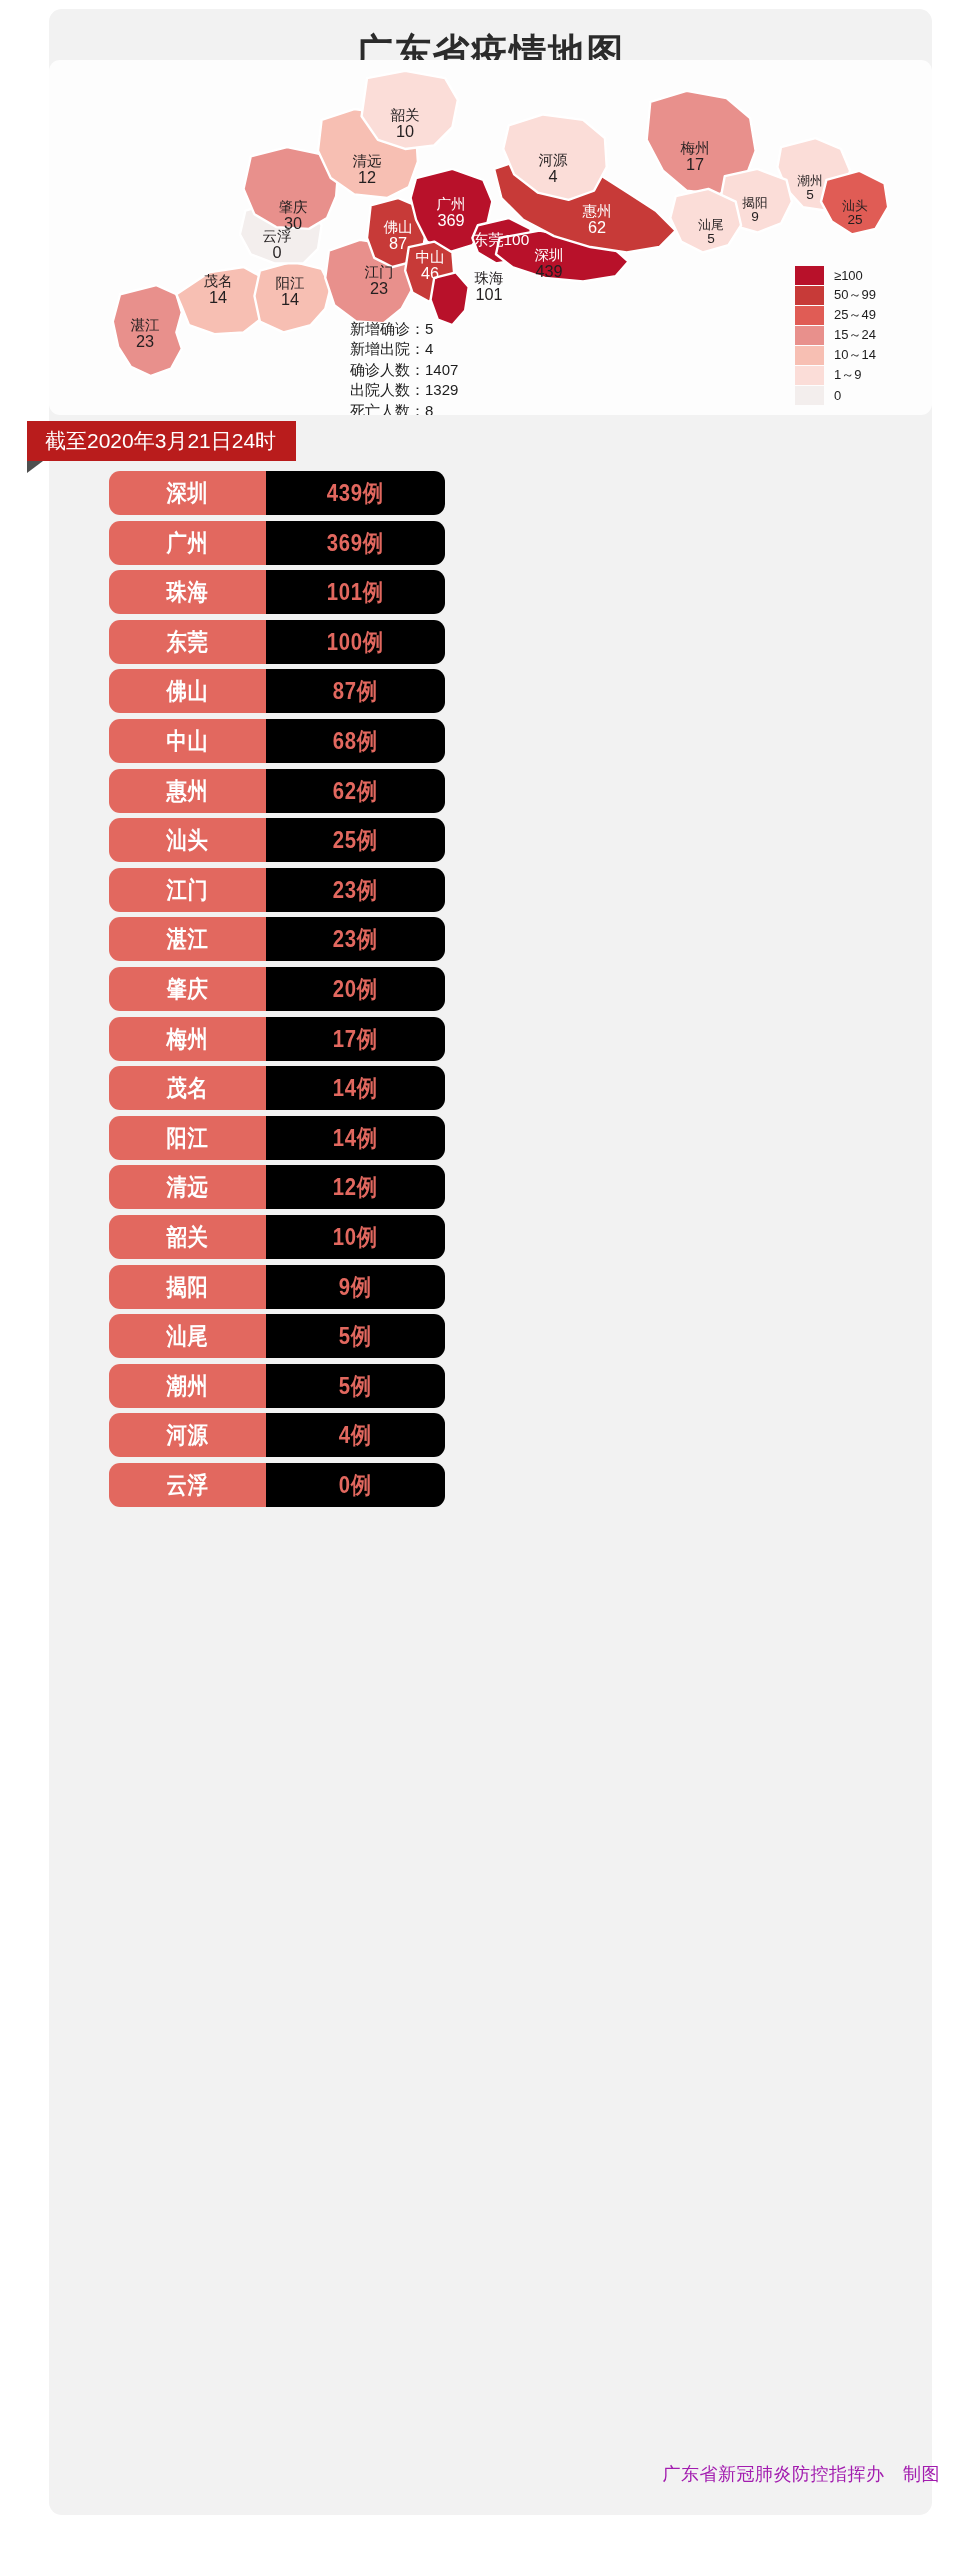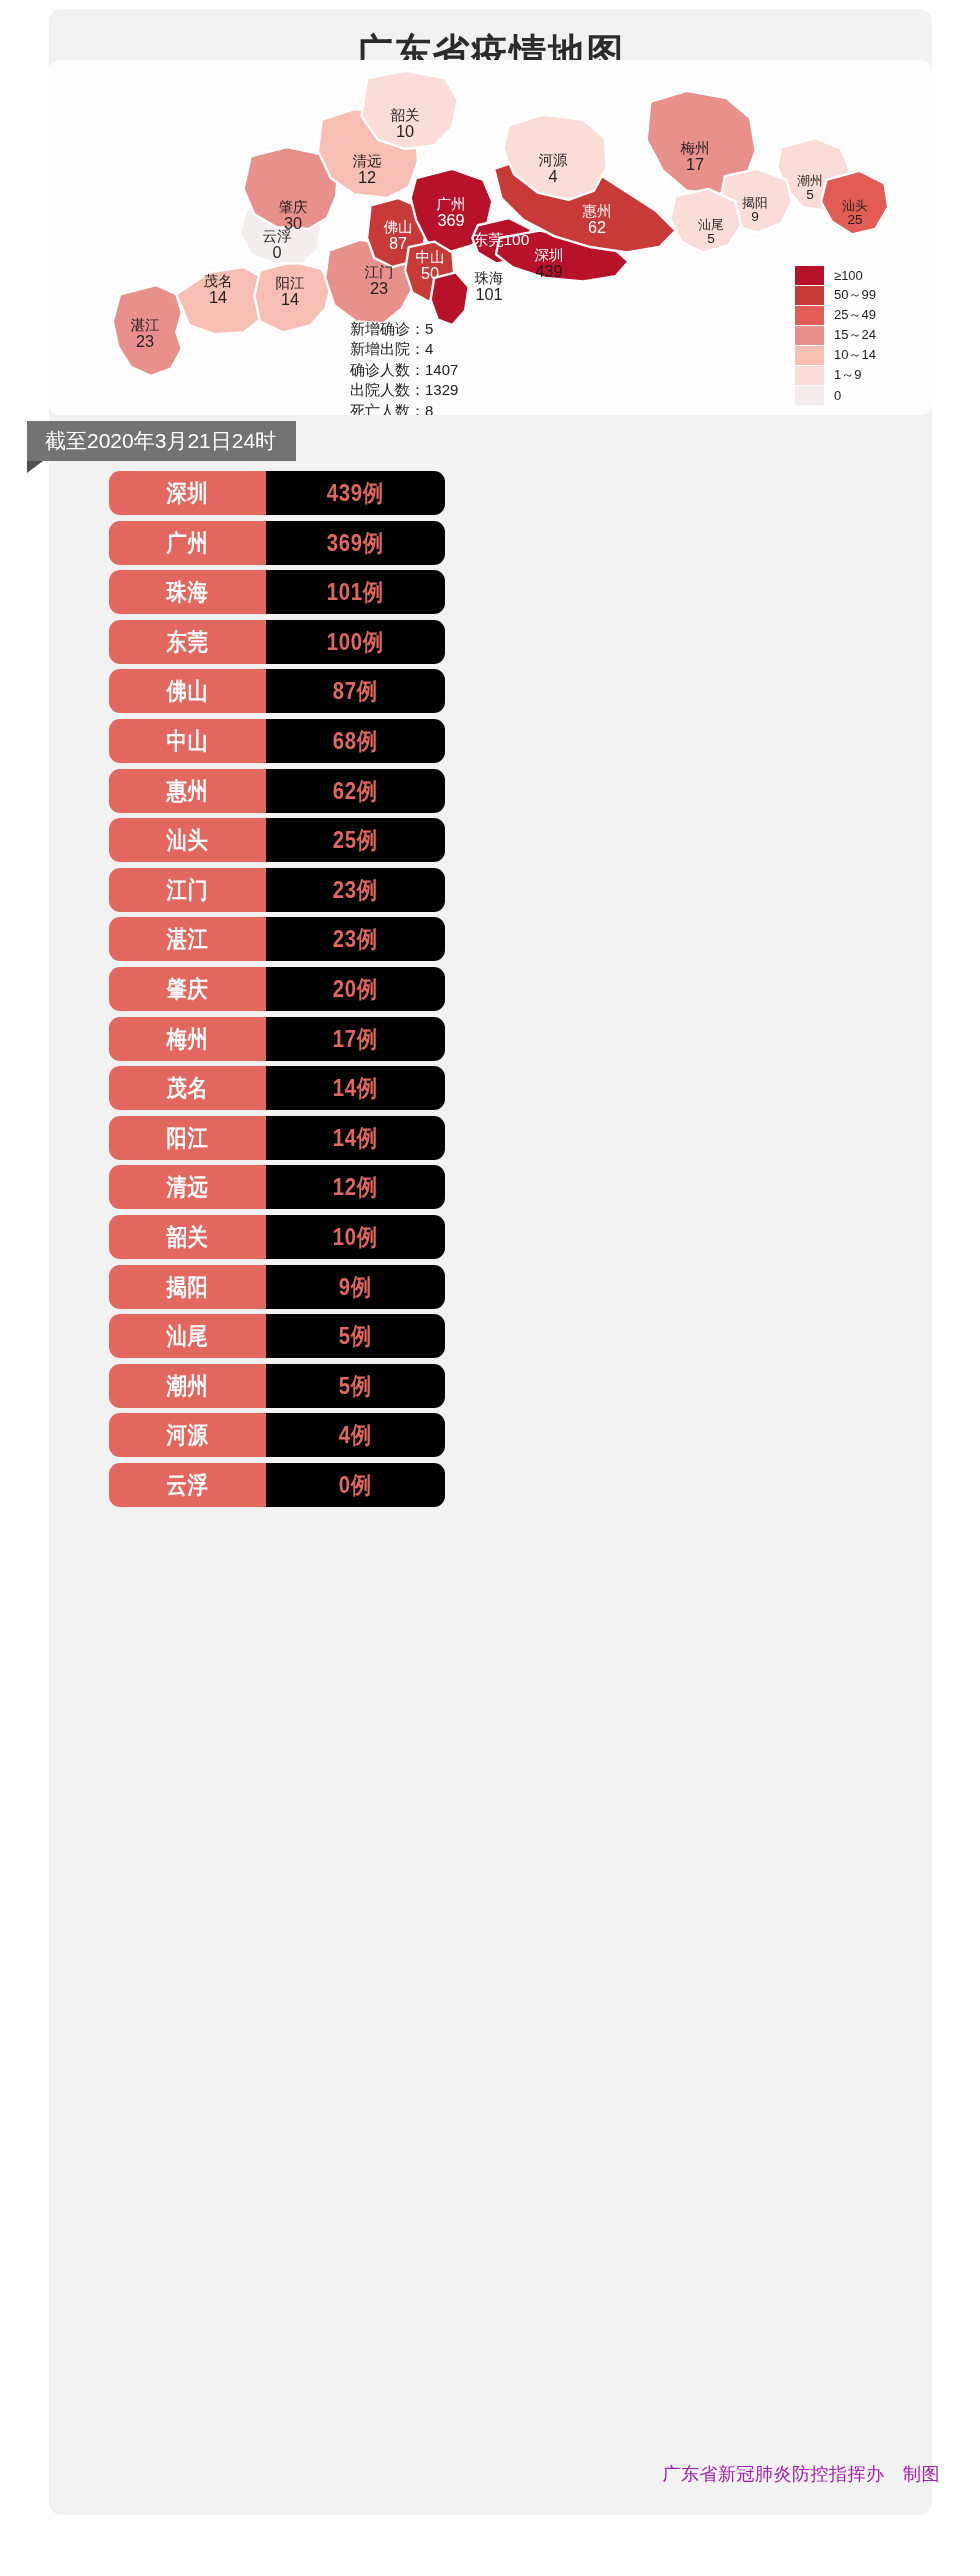--- a/index.html
+++ b/index.html
@@ -104,21 +104,21 @@
   .legend-row { display: flex; align-items: center; height: 20px; }
   .legend-sw { width: 29px; height: 19px; }
   .legend-tx { font-size: 13px; color: #1d1d1d; margin-left: 10px; white-space: nowrap; }
 
   
   .date-banner {
     position: absolute;
     left: 27px;
     top: 421px;
     height: 40px;
-    background: #737373;
+    background: #b91c1c;
     color: #ffffff;
     font-size: 21px;
     line-height: 40px;
     padding: 0 20px 0 18px;
     white-space: nowrap;
   }
   .date-tail {
     position: absolute;
     left: 27px;
     top: 461px;
@@ -292,21 +292,21 @@
           <span class="nm">佛山</span>
           <span class="vl">87</span>
         </div>
         <div class="mlabel light inline" style="left: 452px; top: 180px;"><span class="nm">东莞</span><span class="vl">100</span></div>
         <div class="mlabel" style="left: 228px; top: 185px;">
           <span class="nm">云浮</span>
           <span class="vl">0</span>
         </div>
         <div class="mlabel light" style="left: 381px; top: 206px;">
           <span class="nm">中山</span>
-          <span class="vl">50</span>
+          <span class="vl">46</span>
         </div>
         <div class="mlabel" style="left: 500px; top: 204px;">
           <span class="nm" style="color:#fff">深圳</span>
           <span class="vl" style="color:#231f20">439</span>
         </div>
         <div class="mlabel" style="left: 330px; top: 221px;">
           <span class="nm">江门</span>
           <span class="vl">23</span>
         </div>
         <div class="mlabel" style="left: 440px; top: 227px;">

